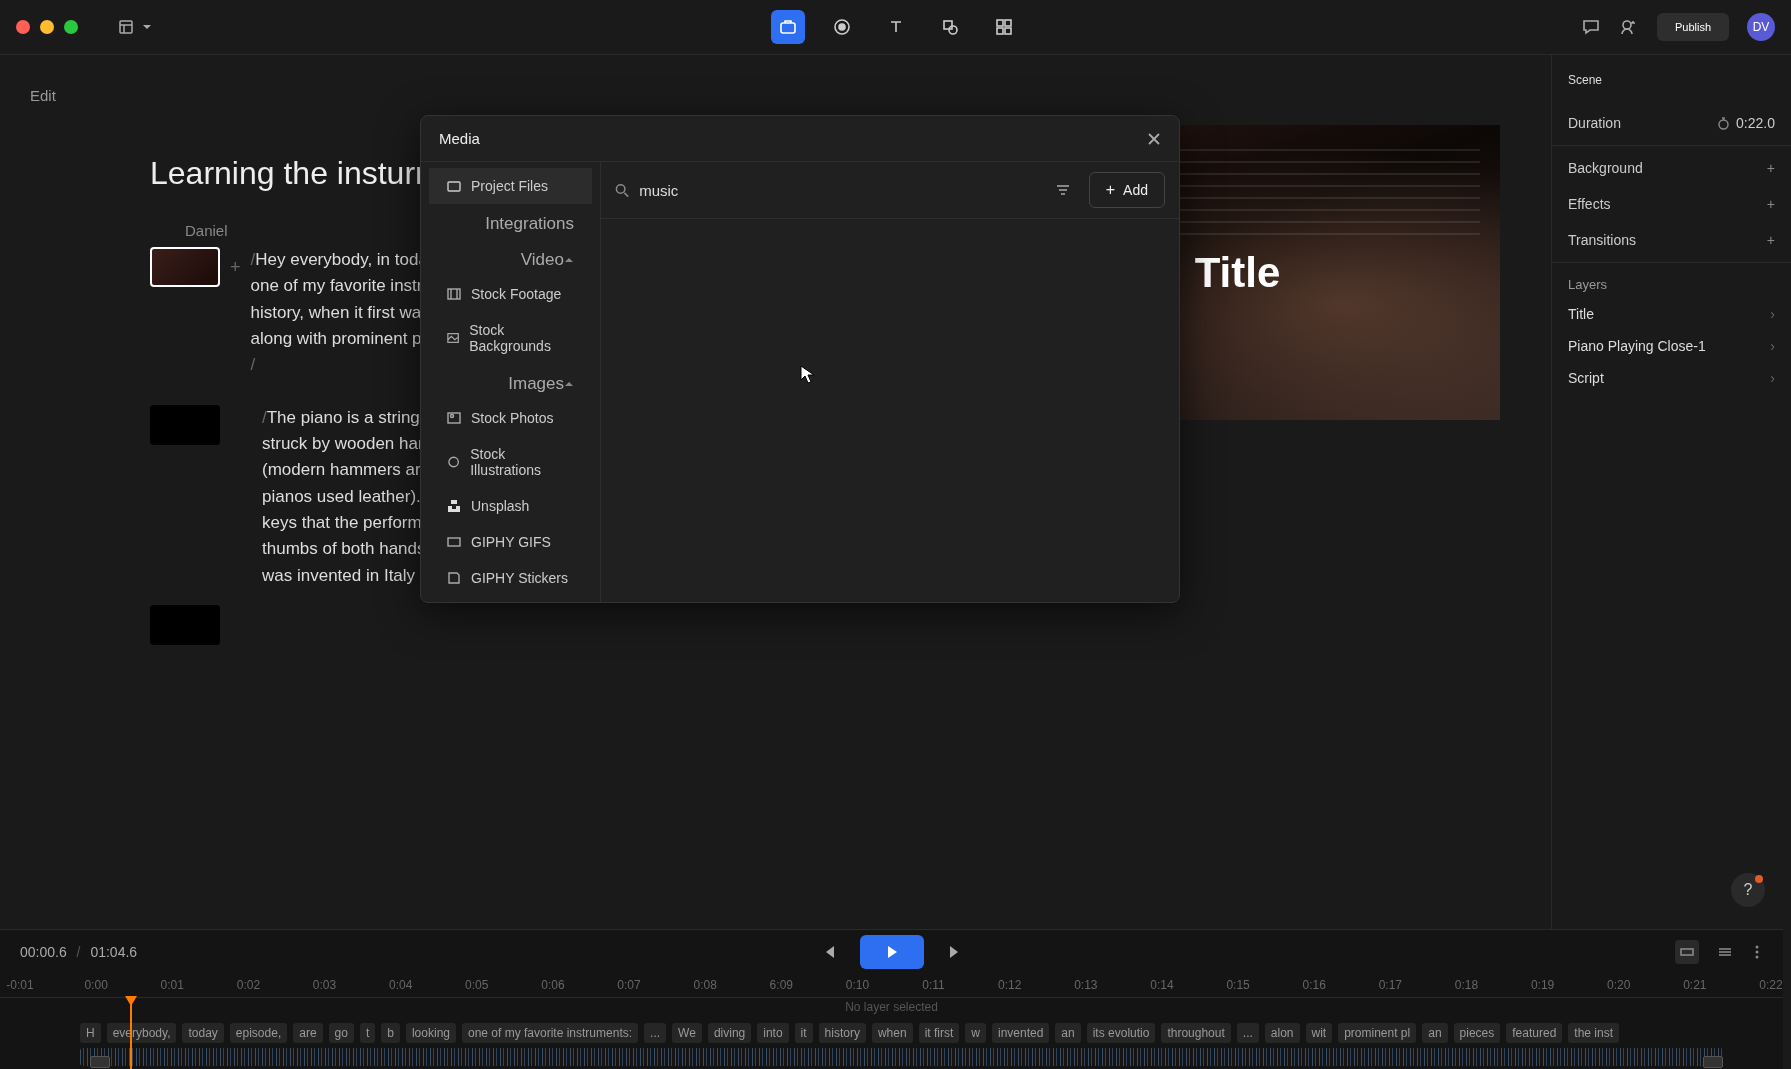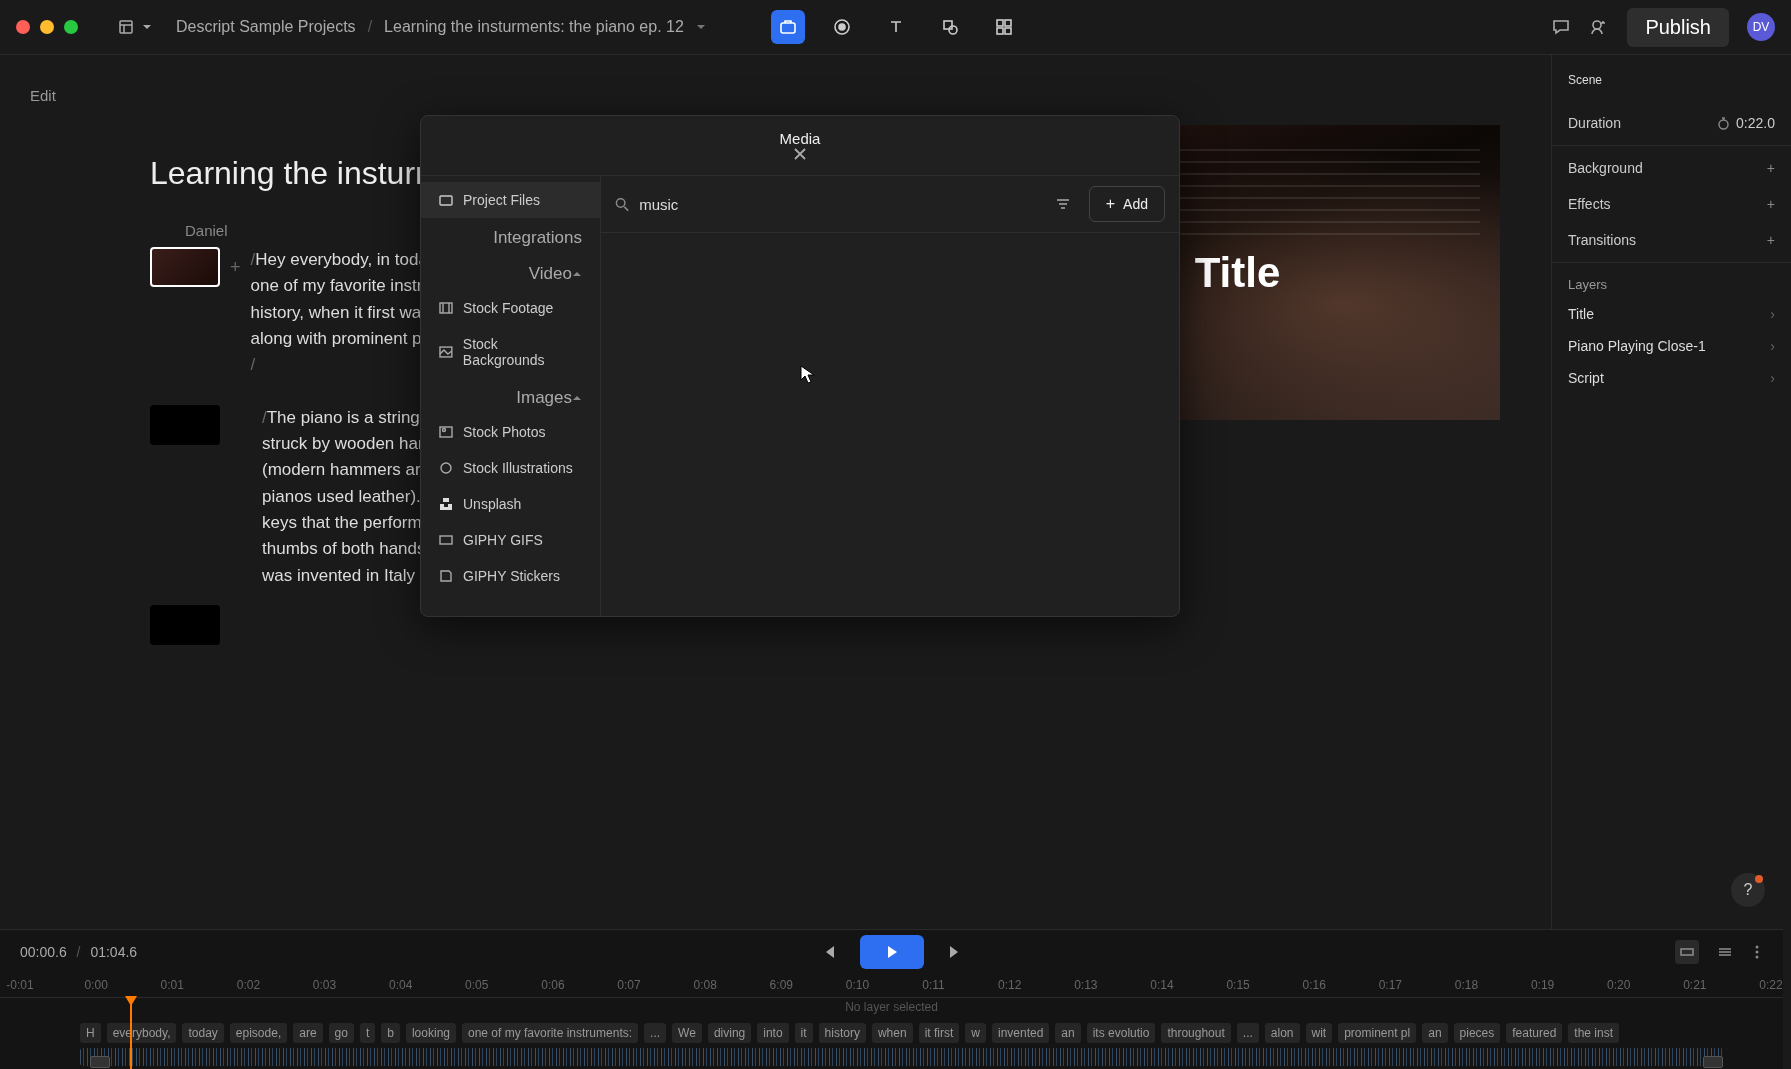--- a/index.html
+++ b/index.html
@@ -12,44 +12,44 @@
   .tl.red { background: #ff5f57; }
   .tl.yellow { background: #febc2e; }
   .tl.green { background: #28c840; }
   .doc-menu { color: #aaa; display:flex; align-items:center; gap:8px; margin-right: 24px; cursor:pointer;}
   .breadcrumb { color: #aaa; font-size: 16px; display:flex; align-items:center; gap:12px;}
   .breadcrumb .sep { color:#555;}
   .center-tools { position:absolute; left:50%; transform:translateX(-50%); display:flex; gap:20px; align-items:center;}
   .tool-btn { width:34px; height:34px; display:flex; align-items:center; justify-content:center; border-radius:6px; color:#ccc; cursor:pointer;}
   .tool-btn.active { background:#2e6ff2; color:#fff;}
   .right-tools { margin-left:auto; display:flex; align-items:center; gap:18px;}
-  .publish-btn { background:#2e2e2e; color:#fff; padding:8px 18px; border-radius:6px; font-size:20px; cursor:pointer;}
+  .publish-btn { background:#2e2e2e; color:#fff; padding:8px 18px; border-radius:6px; font-size:11px; cursor:pointer;}
   .avatar { width:28px; height:28px; border-radius:50%; background:#5a5ad6; color:#fff; font-size:12px; display:flex; align-items:center; justify-content:center;}
 
   
   .main { display:flex; height: calc(100% - 55px - 140px); }
   .left-col { width: 975px; position:relative; padding: 40px 0 0 30px; }
   .edit-label { color:#999; font-size:15px; position:absolute; top:32px; left:30px;}
   .doc-title { font-size:32px; color:#eee; margin:60px 0 30px 120px; font-weight:400;}
   .script-area { margin-left:120px; }
   .speaker { color:#888; font-size:15px; margin-bottom:8px; margin-left:35px;}
   .para-row { display:flex; gap:14px; margin-bottom:26px; align-items:flex-start;}
   .scene-thumb { width:70px; height:40px; background:#000; border-radius:4px; flex-shrink:0; border:2px solid transparent; position:relative;}
   .scene-thumb.active { border-color:#fff; background:linear-gradient(135deg,#3a1e1a,#1a0a08);}
   .plus-mini { color:#666; font-size:18px; margin:10px -4px 0 -4px;}
   .para-text { color:#ddd; font-size:17px; line-height:1.55; max-width:520px;}
   .para-text .slash { color:#666;}
 
   
   .media-panel { position:absolute; left:420px; top:60px; width:760px; background:#202020; border:1px solid #333; border-radius:8px; box-shadow:0 10px 40px rgba(0,0,0,0.6); z-index:50; overflow:hidden;}
-  .mp-header { display:flex; align-items:center; justify-content:space-between; padding:14px 18px; border-bottom:1px solid #2e2e2e;flex-direction:column;}
+  .mp-header { display:flex; align-items:center; justify-content:space-between; padding:14px 18px; border-bottom:1px solid #2e2e2e;}
   .mp-title { font-size:15px; color:#eee;}
   .mp-close { color:#aaa; cursor:pointer; font-size:18px;}
   .mp-body { display:flex; height:440px;}
-  .mp-sidebar { width:180px; border-right:1px solid #2e2e2e; padding:6px 0; overflow:auto;}
+  .mp-sidebar { width:180px; border-right:1px solid #2e2e2e; padding:6px 8px; overflow:auto;}
   .mp-item { padding:10px 18px; font-size:14px; color:#ccc; display:flex; align-items:center; gap:10px; cursor:pointer;}
   .mp-item.active { background:#2c2c2c;}
   .mp-section { padding:10px 18px 6px; font-size:17px; color:#aaa; display:flex; justify-content:flex-end; align-items:center;}
   .mp-icon { width:14px; height:14px; display:inline-block;}
   .mp-content { flex:1; display:flex; flex-direction:column;}
   .mp-search-row { display:flex; align-items:center; padding:10px 14px; gap:12px; border-bottom:1px solid #2e2e2e;}
   .mp-search { flex:1; display:flex; align-items:center; gap:10px; color:#ccc;}
   .mp-search input { background:transparent; border:none; color:#ddd; font-size:15px; outline:none; width:100%;}
   .mp-filter { color:#aaa; cursor:pointer; padding:6px;}
   .mp-add-btn { border:1px solid #444; border-radius:6px; padding:8px 16px; color:#eee; font-size:14px; display:flex; align-items:center; gap:8px; cursor:pointer;}
@@ -116,28 +116,20 @@
     <div class="tl yellow"></div>
     <div class="tl green"></div>
   </div>
   <div class="doc-menu">
     <svg width="16" height="16" viewBox="0 0 16 16" fill="none" stroke="currentColor" stroke-width="1.5">
         <rect x="2" y="2" width="12" height="12" rx="1"></rect>
         <line x1="2" y1="6" x2="14" y2="6"></line>
         <line x1="6" y1="6" x2="6" y2="14"></line>
       </svg>
     <svg width="10" height="10" viewBox="0 0 10 10" fill="currentColor">
-        <path d="M1 3 L5 7 L9 3 Z"></path>
-      </svg>
-  </div>
-  <div class="breadcrumb">
-    <span>Descript Sample Projects</span>
-    <span class="sep">/</span>
-    <span>Learning the insturments: the piano ep. 12</span>
-    <svg width="10" height="10" viewBox="0 0 10 10" fill="#777">
         <path d="M1 3 L5 7 L9 3 Z"></path>
       </svg>
   </div>
   <div class="center-tools">
     <div class="tool-btn active">
       <svg width="18" height="18" viewBox="0 0 18 18" fill="none" stroke="currentColor" stroke-width="1.6">
           <rect x="2" y="5" width="14" height="10" rx="2"></rect>
           <path d="M6 5 V3 h6 v2"></path>
         </svg>
     </div>

